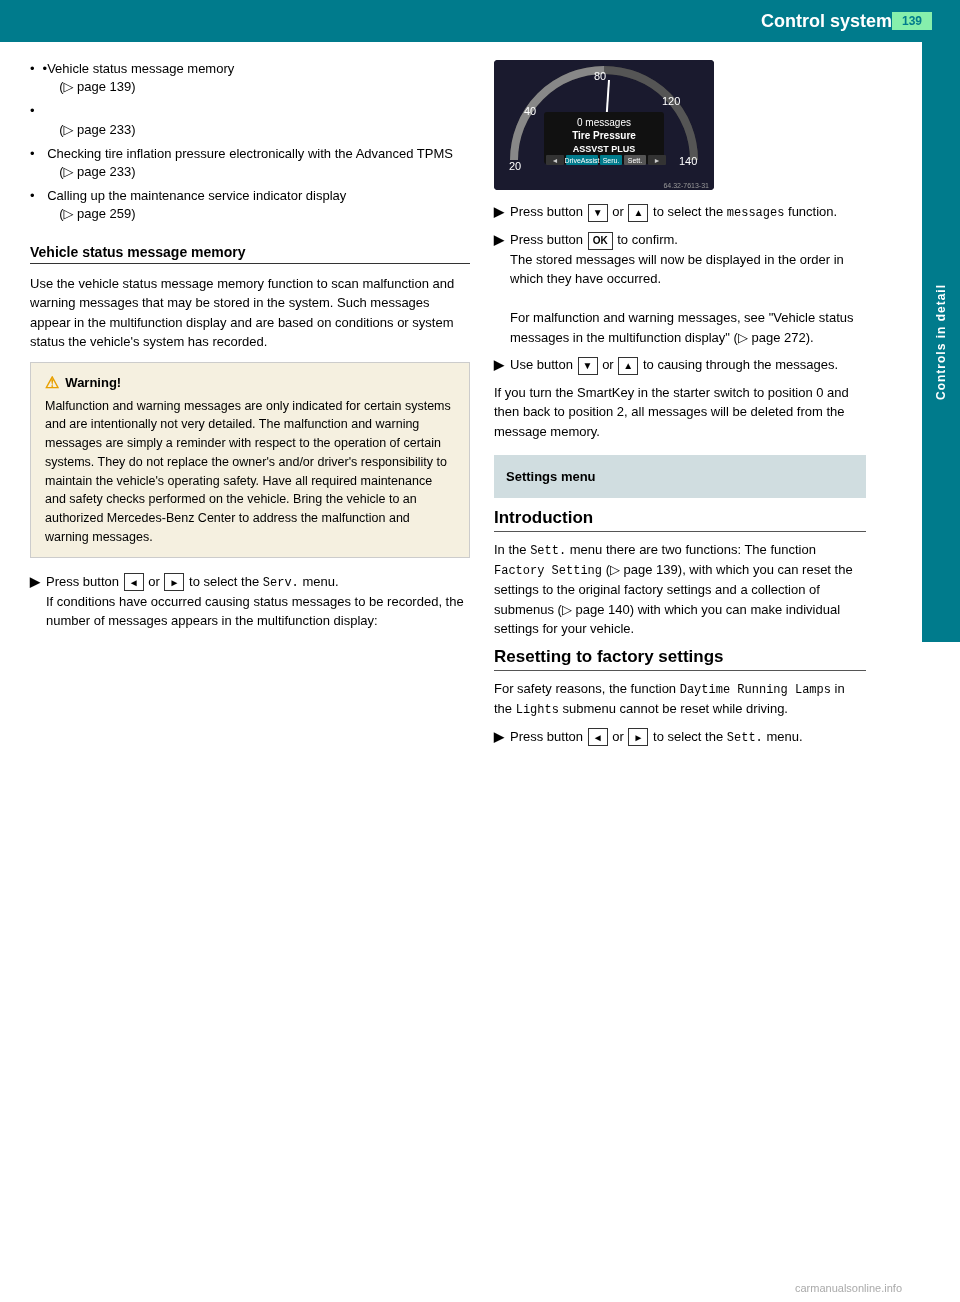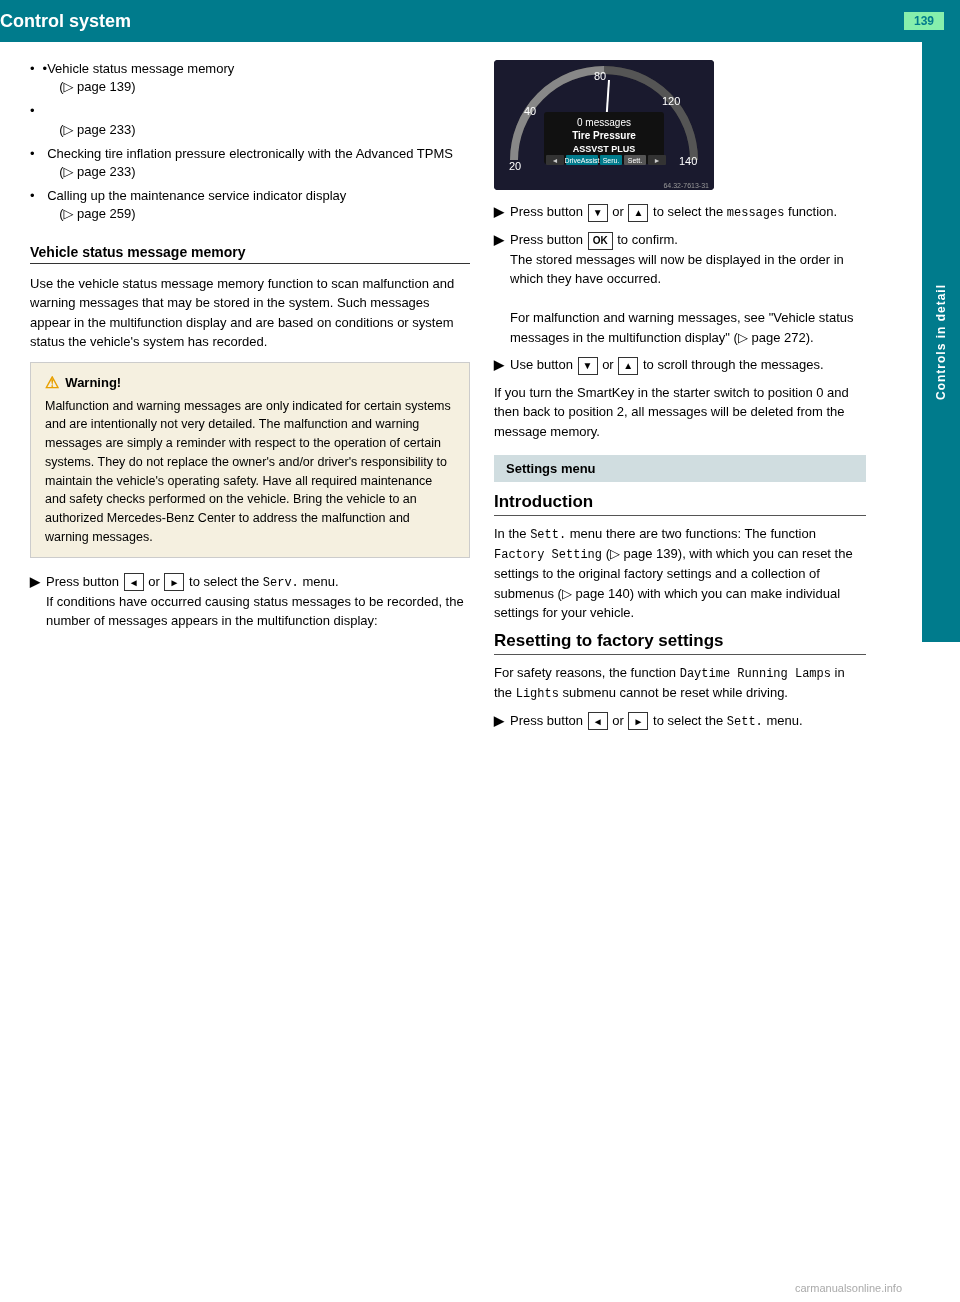--- a/index.html
+++ b/index.html
@@ -12,22 +12,22 @@
       position: relative;
       overflow: hidden;
     }
 
     
     .header-bar {
       background: #007b8c;
       height: 42px;
       display: flex;
       align-items: center;
-      justify-content: space-between;
-      padding-right: 16px;
+      justify-content: flex-end;
+      padding-right: 28px;
     }
     .header-title {
       color: #fff;
       font-size: 18px;
       font-weight: bold;
     }
     .header-page-num {
       background: #86efac;
       color: #007b8c;
       font-size: 12px;
@@ -190,21 +190,21 @@
 
     
     .gauge-container {
       width: 220px;
       height: 130px;
     }
 
     
     .settings-menu-box {
       background: #d0dde0;
-      padding: 6px 12px;
+      padding: 14px 12px;
       font-weight: bold;
       font-size: 13px;
       margin-bottom: 10px;
       margin-top: 14px;
     }
 
     .sub-section-heading {
       font-size: 17px;
       font-weight: bold;
       border-bottom: 1px solid #555;
@@ -363,21 +363,21 @@
       </span>
     </div>
 
     <div class="action-item">
       <span class="action-arrow">▶</span>
       <span>
         <span>Use button</span>
         <span class="inline-btn btn-arrow-down">▼</span>
         <span>or</span>
         <span class="inline-btn btn-arrow-up">▲</span>
-        <span>to scroll through the messages.</span>
+        <span>to causing through the messages.</span>
       </span>
     </div>
 
     <p class="body-text">If you turn the SmartKey in the starter switch to position 0 and then back to position 2, all messages will be deleted from the message memory.</p>
 
     <div class="settings-menu-box">Settings menu</div>
 
     <div class="sub-section-heading">Introduction</div>
 
     <p class="body-text">

